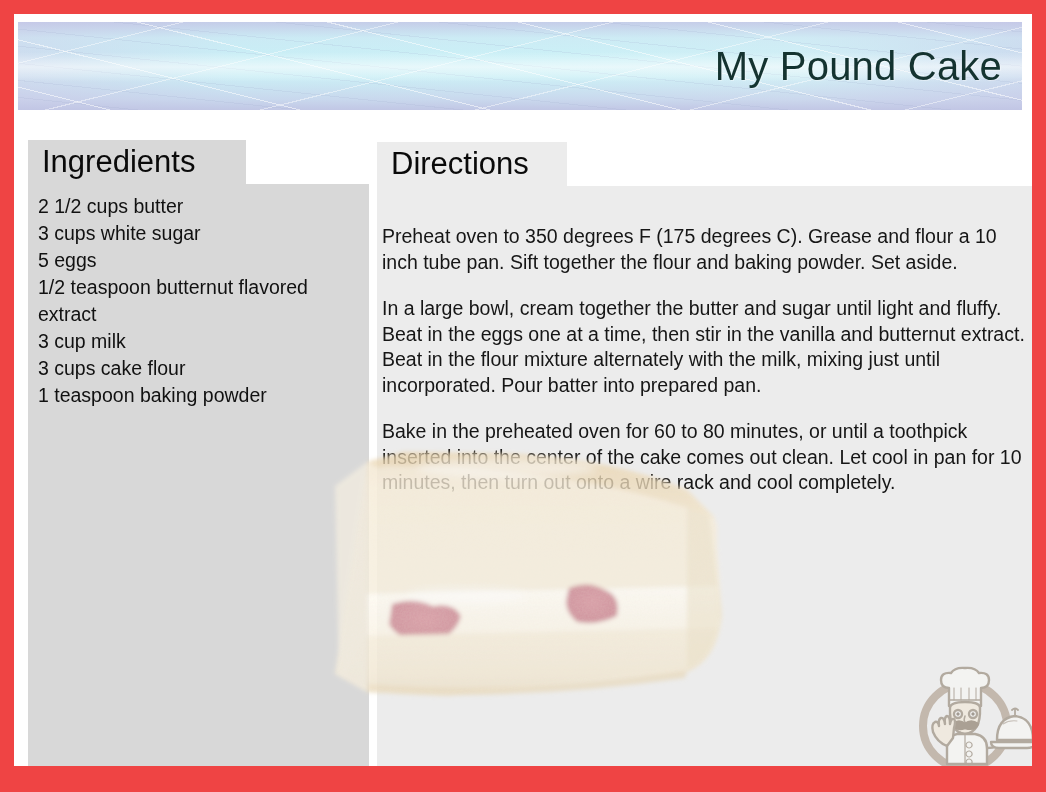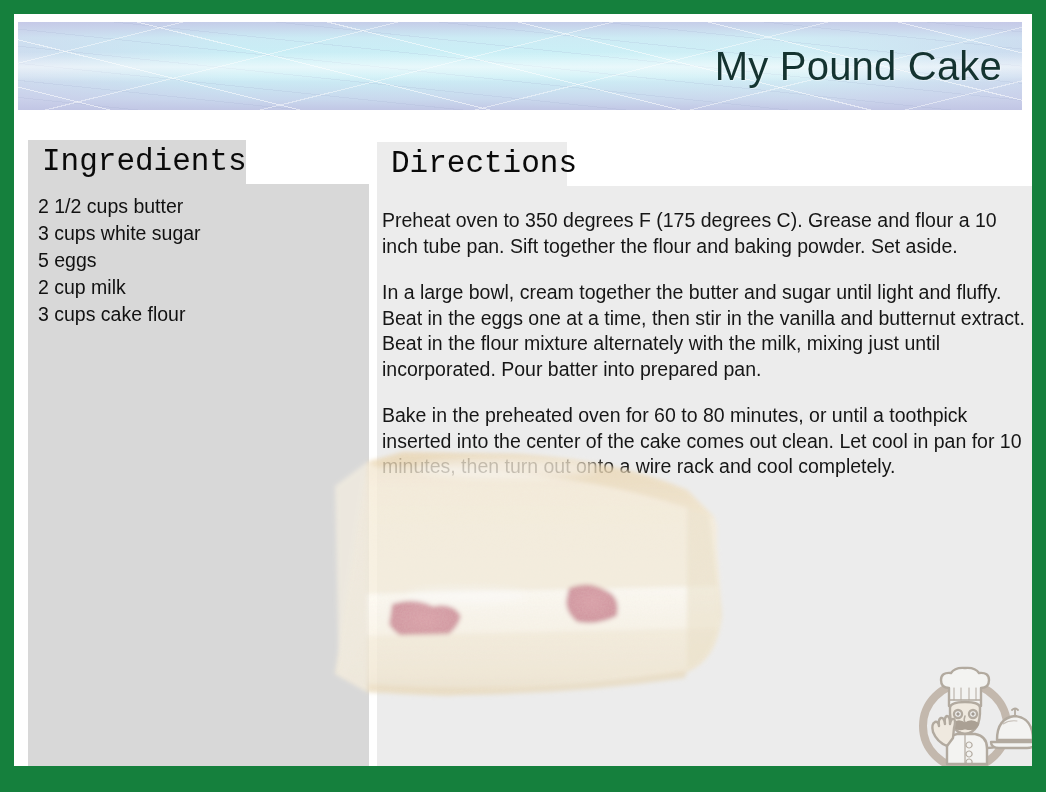--- a/index.html
+++ b/index.html
@@ -7,21 +7,21 @@
     padding: 0;
     background: #ffffff;
   }
   body {
     font-family: "Liberation Sans", sans-serif;
   }
   #page {
     position: relative;
     width: 1046px;
     height: 792px;
-    background: #15803d;
+    background: #ef4444;
     overflow: hidden;
   }
   
   #card {
     position: absolute;
     left: 14px;
     top: 14px;
     width: 1018px;
     height: 752px;
     background: #ffffff;
@@ -77,21 +77,20 @@
 
   
   .panel-tab {
     position: absolute;
     font-size: 31px;
     font-weight: 400;
     color: #0a0a0a;
     line-height: 40px;
     padding: 2px 18px 2px 14px;
     white-space: nowrap;
-    font-family: Liberation Mono, monospace;
   }
   .panel-body {
     position: absolute;
     box-sizing: border-box;
   }
 
   
   #ingredients-tab {
     left: 14px;
     top: 126px;
@@ -135,21 +134,21 @@
   #directions-text {
     position: absolute;
     left: 368px;
     top: 194px;
     width: 648px;
     font-size: 19.5px;
     line-height: 25.5px;
     color: #161616;
   }
   #directions-text p {
-    margin: 0 0 21px 0;
+    margin: 16px 0 21px 0;
   }
   #directions-text p:last-child { margin-bottom: 0; }
 
   
   #cake {
     position: absolute;
     left: 203px;
     top: 432px;
     width: 540px;
     height: 300px;
@@ -181,22 +180,24 @@
       <div class="sheen"></div>
       <div id="title">My Pound Cake</div>
     </div>
 
     <div class="panel-body" id="ingredients-panel"></div>
     <div class="panel-tab" id="ingredients-tab">Ingredients</div>
     <div id="ingredients-list">
       <div class="ing-item">2 1/2 cups butter</div>
       <div class="ing-item">3 cups white sugar</div>
       <div class="ing-item">5 eggs</div>
-      <div class="ing-item">2 cup milk</div>
+      <div class="ing-item">1/2 teaspoon butternut flavored extract</div>
+      <div class="ing-item">3 cup milk</div>
       <div class="ing-item">3 cups cake flour</div>
+      <div class="ing-item">1 teaspoon baking powder</div>
     </div>
 
     <div class="panel-body" id="directions-panel"></div>
     <div class="panel-tab" id="directions-tab">Directions</div>
     <div id="directions-text">
       <p>Preheat oven to 350 degrees F (175 degrees C). Grease and flour a 10 inch tube pan. Sift together the flour and baking powder. Set aside.</p>
       <p>In a large bowl, cream together the butter and sugar until light and fluffy. Beat in the eggs one at a time, then stir in the vanilla and butternut extract.  Beat in the flour mixture alternately with the milk, mixing just until incorporated. Pour batter into prepared pan.</p>
       <p>Bake in the preheated oven for 60 to 80 minutes, or until a toothpick inserted into the center of the cake comes out clean. Let cool in pan for 10 minutes, then turn out onto a wire rack and cool completely.</p>
     </div>
 

